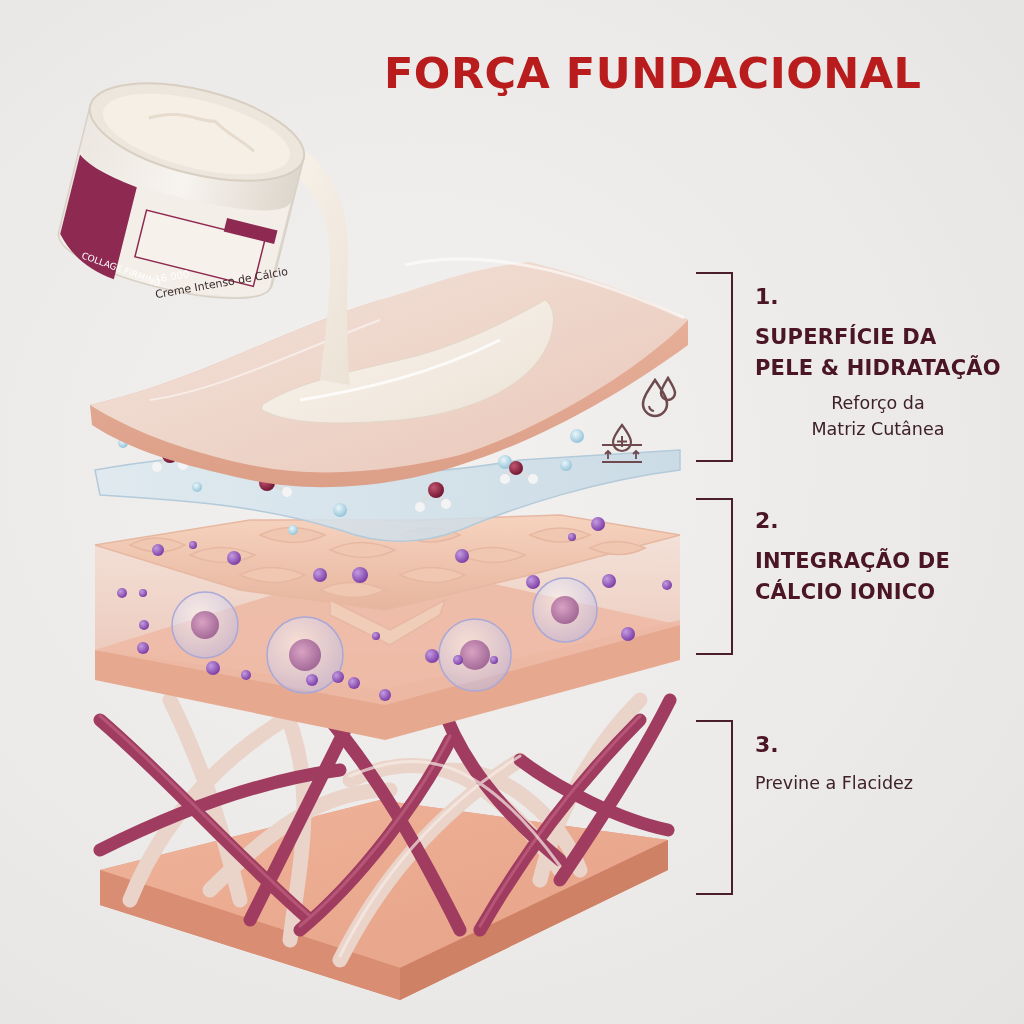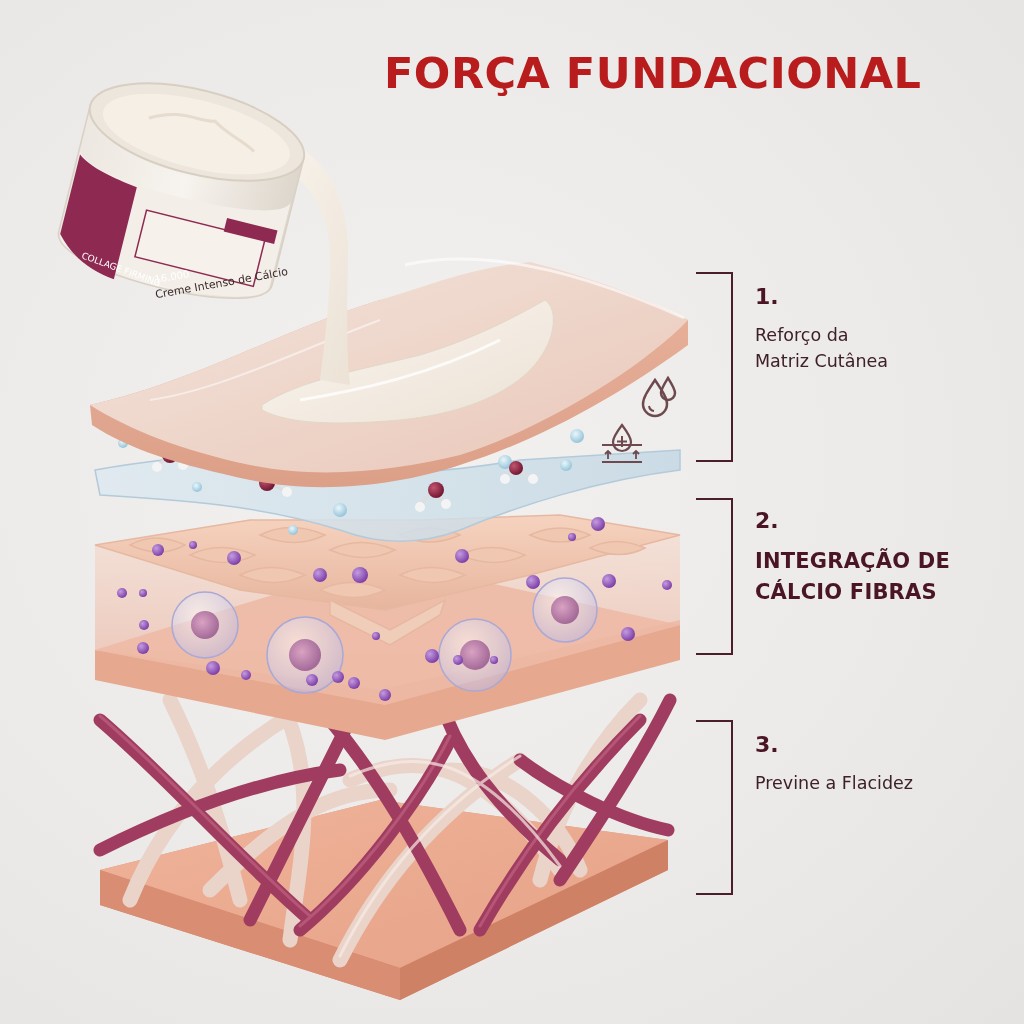--- a/index.html
+++ b/index.html
@@ -16,21 +16,21 @@
     white-space: nowrap;
   }
   .illustration { position: absolute; left: 0; top: 0; width: 700px; height: 1024px; }
   .bracket {
     position: absolute; left: 696px; width: 37px;
     border-top: 2px solid #4a1e2a; border-right: 2px solid #4a1e2a; border-bottom: 2px solid #4a1e2a;
   }
   .step { position: absolute; left: 755px; color: #4a1524; }
   .step-num { font-weight: bold; font-size: 22px; line-height: 26px; margin-bottom: 12px; }
   .step-title { font-weight: bold; font-size: 21px; line-height: 31px; letter-spacing: 0.2px; white-space: pre-line; }
-  .step-sub { font-size: 17.5px; line-height: 26px; color: #3e2028; margin-top: 6px; white-space: pre-line; }
+  .step-sub { font-size: 17.5px; line-height: 26px; color: #3e2028; margin-top: 6px; white-space: pre-line; text-align: center; }
   .icon { position: absolute; }
 </style>
 </head>
 <body>
 
 <div class="title">FORÇA FUNDACIONAL</div>
 
 <svg class="illustration" viewBox="0 0 700 1024" xmlns="http://www.w3.org/2000/svg">
   <defs>
     <linearGradient id="skinTop" x1="0" y1="0" x2="1" y2="1">
@@ -275,26 +275,28 @@
   <path d="M10 38 L10 30 M7 33 L10 30 L13 33" fill="none" stroke="#6e4a4e" stroke-width="1.8"></path>
   <path d="M38 38 L38 30 M35 33 L38 30 L41 33" fill="none" stroke="#6e4a4e" stroke-width="1.8"></path>
 </svg>
 
 <div class="bracket" style="top:272px; height:190px;"></div>
 <div class="bracket" style="top:498px; height:157px;"></div>
 <div class="bracket" style="top:720px; height:175px;"></div>
 
 <div class="step" style="top:284px;">
   <div class="step-num">1.</div>
+  <div class="step-title">SUPERFÍCIE DA
+PELE &amp; HIDRATAÇÃO</div>
   <div class="step-sub">Reforço da
 Matriz Cutânea</div>
 </div>
 
 <div class="step" style="top:508px;">
   <div class="step-num">2.</div>
   <div class="step-title">INTEGRAÇÃO DE
-CÁLCIO FIBRAS</div>
+CÁLCIO IONICO</div>
 </div>
 
 <div class="step" style="top:732px;">
   <div class="step-num">3.</div>
   <div class="step-sub" style="">Previne a Flacidez</div>
 </div>
 
 </body></html>

